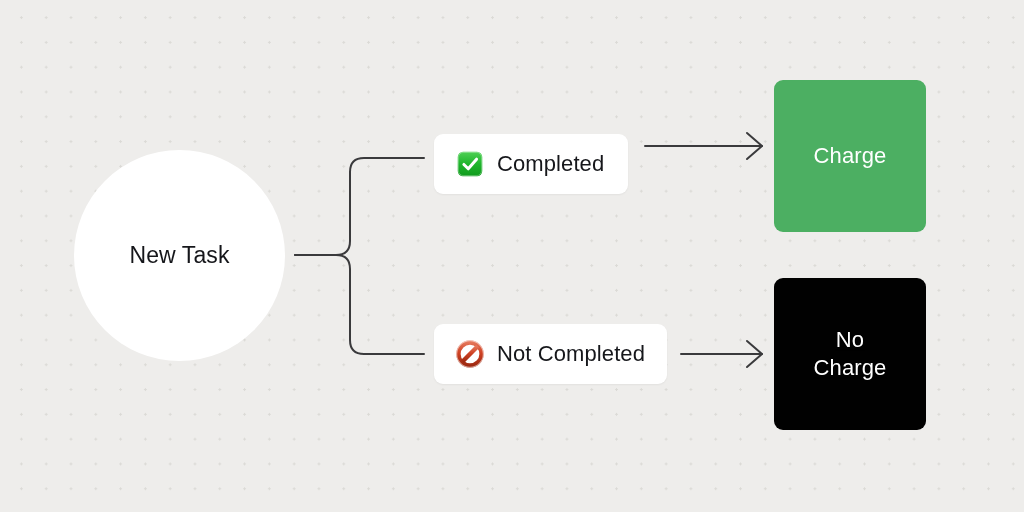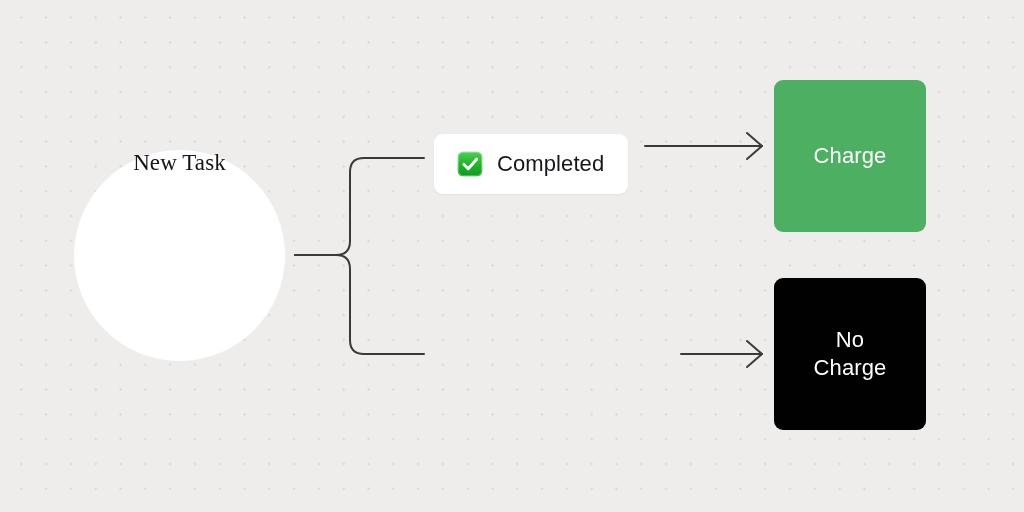--- a/index.html
+++ b/index.html
@@ -37,22 +37,22 @@
   
   .start-node {
     position: absolute;
     left: 74px;
     top: 150px;
     width: 211px;
     height: 211px;
     border-radius: 50%;
     background: #ffffff;
     display: flex;
+    align-items: center;
     justify-content: center;
-    font-family: Liberation Serif, serif;
   }
   .start-node-label {
     font-size: 23px;
     color: #15161a;
     letter-spacing: 0.1px;
     white-space: nowrap;
   }
 
   
   .cond-card {
@@ -161,20 +161,35 @@
           <stop offset="1" stop-color="#109a1d"></stop>
         </linearGradient>
       </defs>
       <rect x="2" y="2" width="28" height="28" rx="6" ry="6" fill="url(#gradGreen)"></rect>
       <rect x="2.8" y="2.8" width="26.4" height="26.4" rx="5.4" ry="5.4" fill="none" stroke="#ffffff" stroke-opacity="0.35" stroke-width="1"></rect>
       <path d="M 9 16.5 L 14 21.5 L 23.5 10.5" fill="none" stroke="#ffffff" stroke-width="3.4" stroke-linecap="round" stroke-linejoin="round"></path>
     </svg>
     <span class="cond-label">Completed</span>
   </div>
 
+  <div class="cond-card" id="cond-not-completed">
+    <svg class="cond-icon" viewBox="0 0 32 32">
+      <defs>
+        <linearGradient id="gradRed" x1="0" y1="0" x2="0" y2="1">
+          <stop offset="0" stop-color="#e4765a"></stop>
+          <stop offset="0.45" stop-color="#cf4224"></stop>
+          <stop offset="1" stop-color="#9e2a12"></stop>
+        </linearGradient>
+      </defs>
+      <circle cx="16" cy="16" r="13.2" fill="none" stroke="url(#gradRed)" stroke-width="5"></circle>
+      <line x1="7.2" y1="24.8" x2="24.8" y2="7.2" stroke="url(#gradRed)" stroke-width="5" stroke-linecap="butt"></line>
+      <circle cx="16" cy="16" r="15.2" fill="none" stroke="#ffffff" stroke-opacity="0.55" stroke-width="1.2"></circle>
+    </svg>
+    <span class="cond-label">Not Completed</span>
+  </div>
 
   <div class="outcome-box" id="outcome-charge">
     <span class="outcome-label">Charge</span>
   </div>
 
   <div class="outcome-box" id="outcome-no-charge">
     <span class="outcome-label">No
 Charge</span>
   </div>
 

